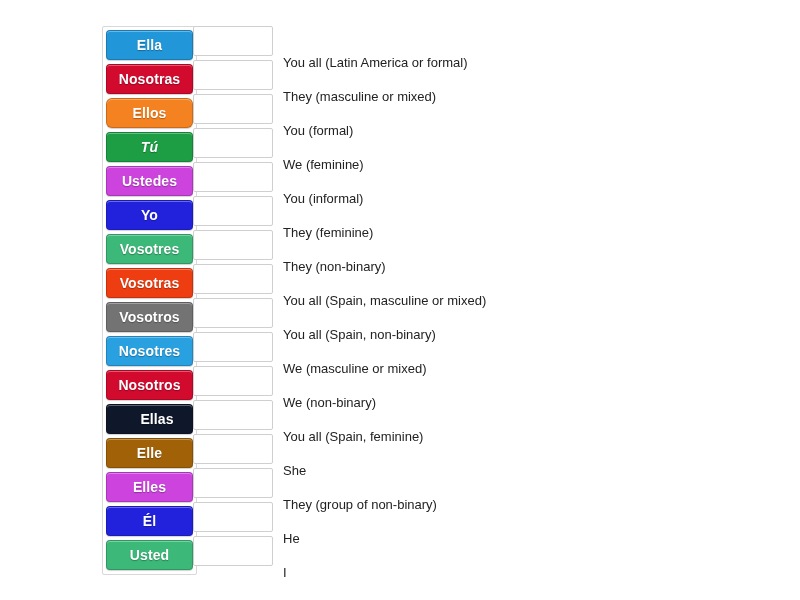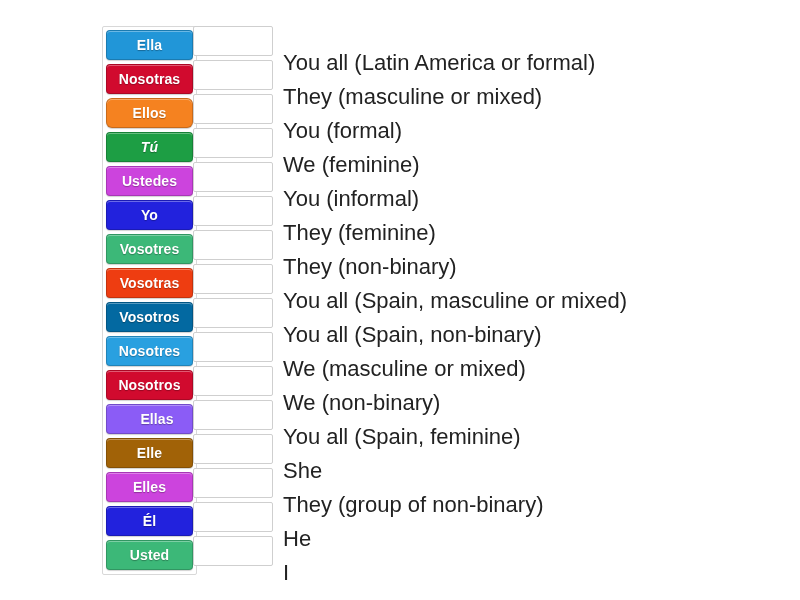--- a/index.html
+++ b/index.html
@@ -83,21 +83,21 @@
     width: 80px;
     height: 30px;
     background: #ffffff;
     border: 1px solid #cfcfcf;
     border-radius: 2px;
     box-sizing: border-box;
     flex: 0 0 auto;
   }
 
   .answer-text {
-    font-size: 22px;
+    font-size: 13px;
     color: #222222;
     line-height: 1.1;
     white-space: nowrap;
     margin-top: 44px;
   }
 </style>
 </head>
 <body style="background: rgb(255, 255, 255);">
 
 <div class="activity">
@@ -120,30 +120,30 @@
     </div>
     <div class="tile" style="background: rgb(34, 34, 221);">
       <span class="tile-label">Yo</span>
     </div>
     <div class="tile" style="background: rgb(60, 184, 120);">
       <span class="tile-label">Vosotres</span>
     </div>
     <div class="tile" style="background: rgb(238, 61, 17);">
       <span class="tile-label">Vosotras</span>
     </div>
-    <div class="tile" style="background: #0369a1;">
+    <div class="tile" style="background: #737373;">
       <span class="tile-label">Vosotros</span>
     </div>
     <div class="tile" style="background: rgb(41, 160, 224);">
       <span class="tile-label">Nosotres</span>
     </div>
     <div class="tile" style="background: rgb(209, 10, 46);">
       <span class="tile-label">Nosotros</span>
     </div>
-    <div class="tile" style="background: #8b5cf6; padding-left: 15px;">
+    <div class="tile" style="background: #0f172a; padding-left: 15px;">
       <span class="tile-label">Ellas</span>
     </div>
     <div class="tile" style="background: #a16207;">
       <span class="tile-label">Elle</span>
     </div>
     <div class="tile" style="background: rgb(204, 68, 221);">
       <span class="tile-label">Elles</span>
     </div>
     <div class="tile" style="background: rgb(34, 34, 221);">
       <span class="tile-label">Él</span>

